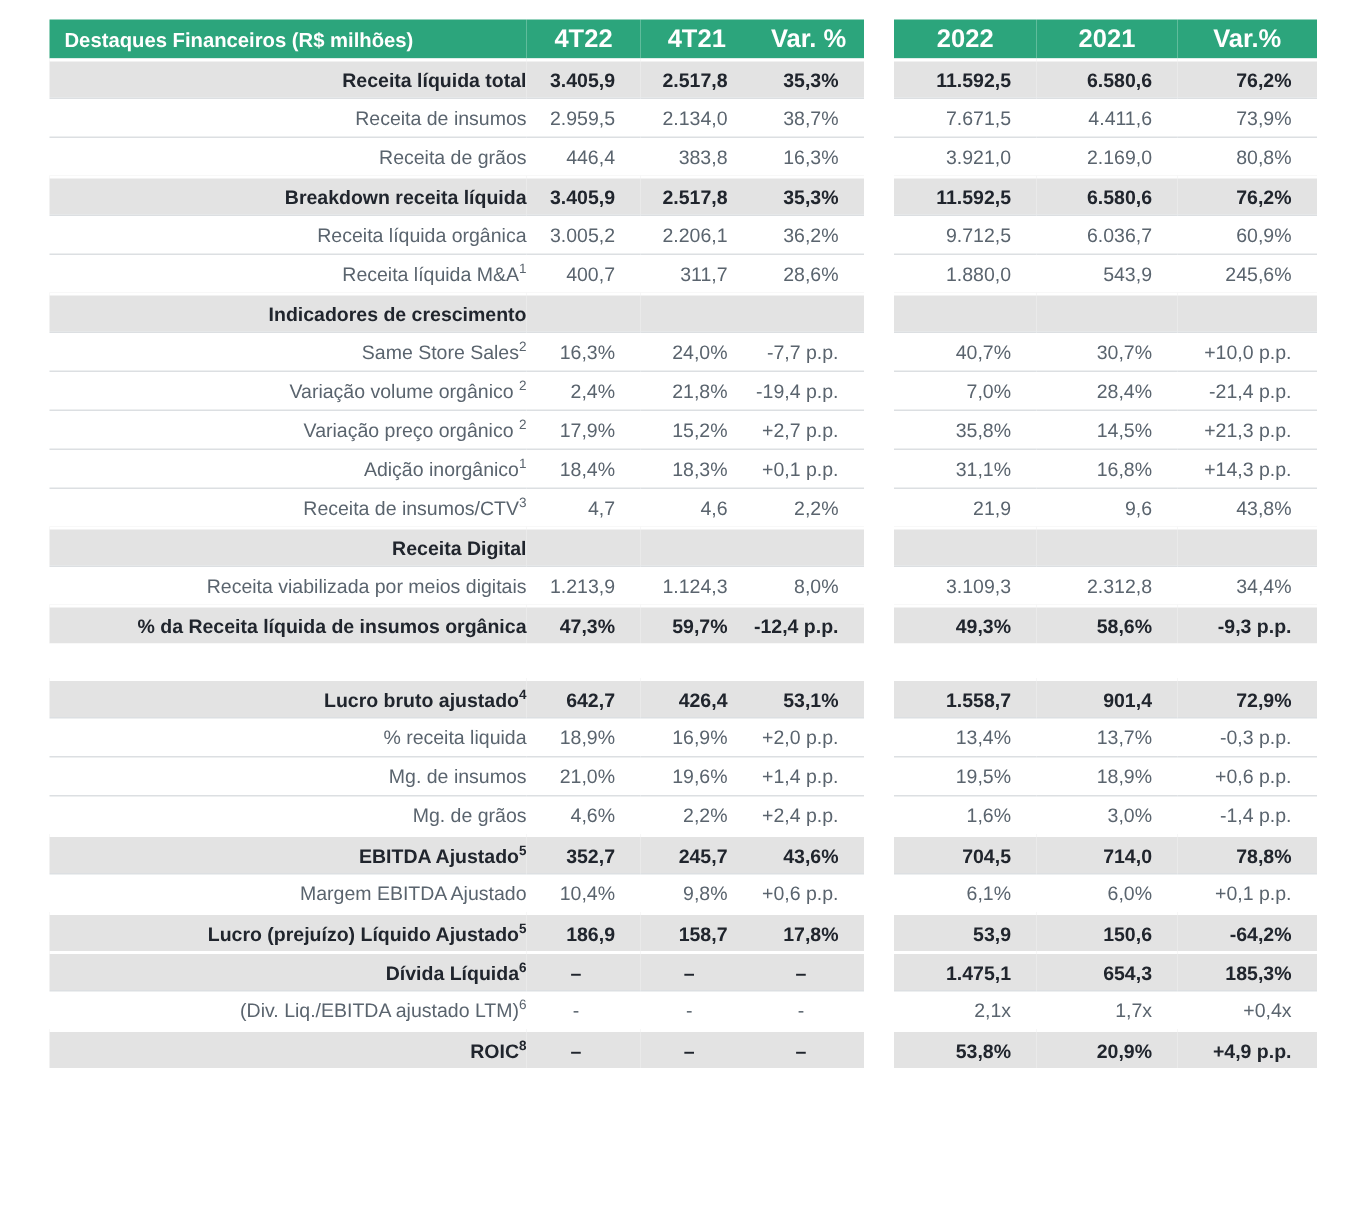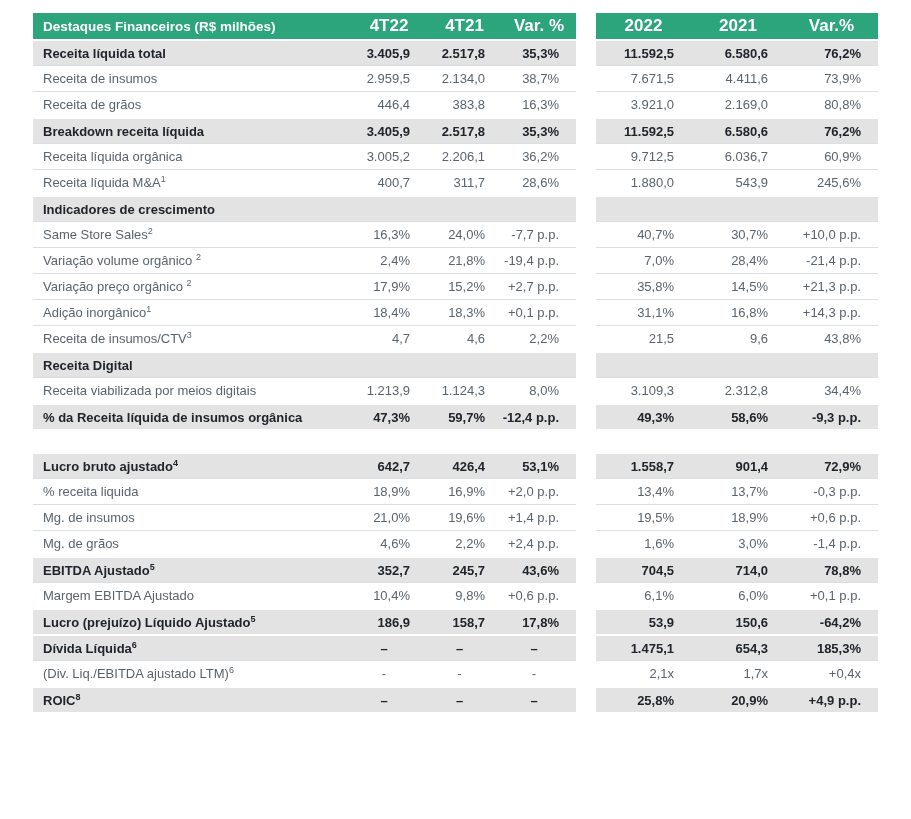--- a/index.html
+++ b/index.html
@@ -23,21 +23,21 @@
   thead th{
     background:var(--accent);color:var(--header-text);
     font-size:17px;font-weight:bold;height:26px;padding:0;
     vertical-align:middle;
   }
   thead th.h-label{text-align:left;padding-left:10px;font-size:13.5px;}
   thead th.val{text-align:center;}
   thead th.gap, td.gap{background:#ffffff !important;border:none !important;padding:0;}
 
   td{height:26px;vertical-align:middle;font-size:13px;color:var(--text-normal);padding:0;}
-  td.row-label{text-align:left;padding-left:10px;white-space:pre-line;line-height:15px;}
+  td.row-label{text-align:right;padding-left:10px;white-space:pre-line;line-height:15px;}
   td.val{text-align:right;padding-right:17px;}
   td.val.dash{text-align:center;padding-right:10px;}
   sup{font-size:9px;line-height:0;}
 
   tr.normal td:not(.gap), tr.shaded td:not(.gap){border-top:1px solid var(--border);}
   tr.emphasis td:not(.gap), tr.section td:not(.gap){
     background:var(--row-gray);color:var(--text-dark);font-weight:bold;border-top:2px solid #fff;
   }
   tr.shaded td:not(.gap){background:var(--row-shaded);}
   tr.spacer td{height:23px;border:none;background:#fff;}
@@ -179,21 +179,21 @@
           <td class="val">31,1%</td>
           <td class="val">16,8%</td>
           <td class="val">+14,3 p.p.</td>
         </tr>
         <tr class="normal">
           <td class="row-label">Receita de insumos/CTV<sup>3</sup></td>
           <td class="val">4,7</td>
           <td class="val">4,6</td>
           <td class="val">2,2%</td>
           <td class="gap"></td>
-          <td class="val">21,5</td>
+          <td class="val">21,9</td>
           <td class="val">9,6</td>
           <td class="val">43,8%</td>
         </tr>
         <tr class="section">
           <td class="row-label">Receita Digital</td>
           <td class="val"></td>
           <td class="val"></td>
           <td class="val"></td>
           <td class="gap"></td>
           <td class="val"></td>
@@ -312,19 +312,19 @@
           <td class="val">2,1x</td>
           <td class="val">1,7x</td>
           <td class="val">+0,4x</td>
         </tr>
         <tr class="emphasis">
           <td class="row-label">ROIC<sup>8</sup></td>
           <td class="val dash">–</td>
           <td class="val dash">–</td>
           <td class="val dash">–</td>
           <td class="gap"></td>
-          <td class="val">25,8%</td>
+          <td class="val">53,8%</td>
           <td class="val">20,9%</td>
           <td class="val">+4,9 p.p.</td>
         </tr>
       </tbody>
   </table>
 </div>
 
 </body></html>

